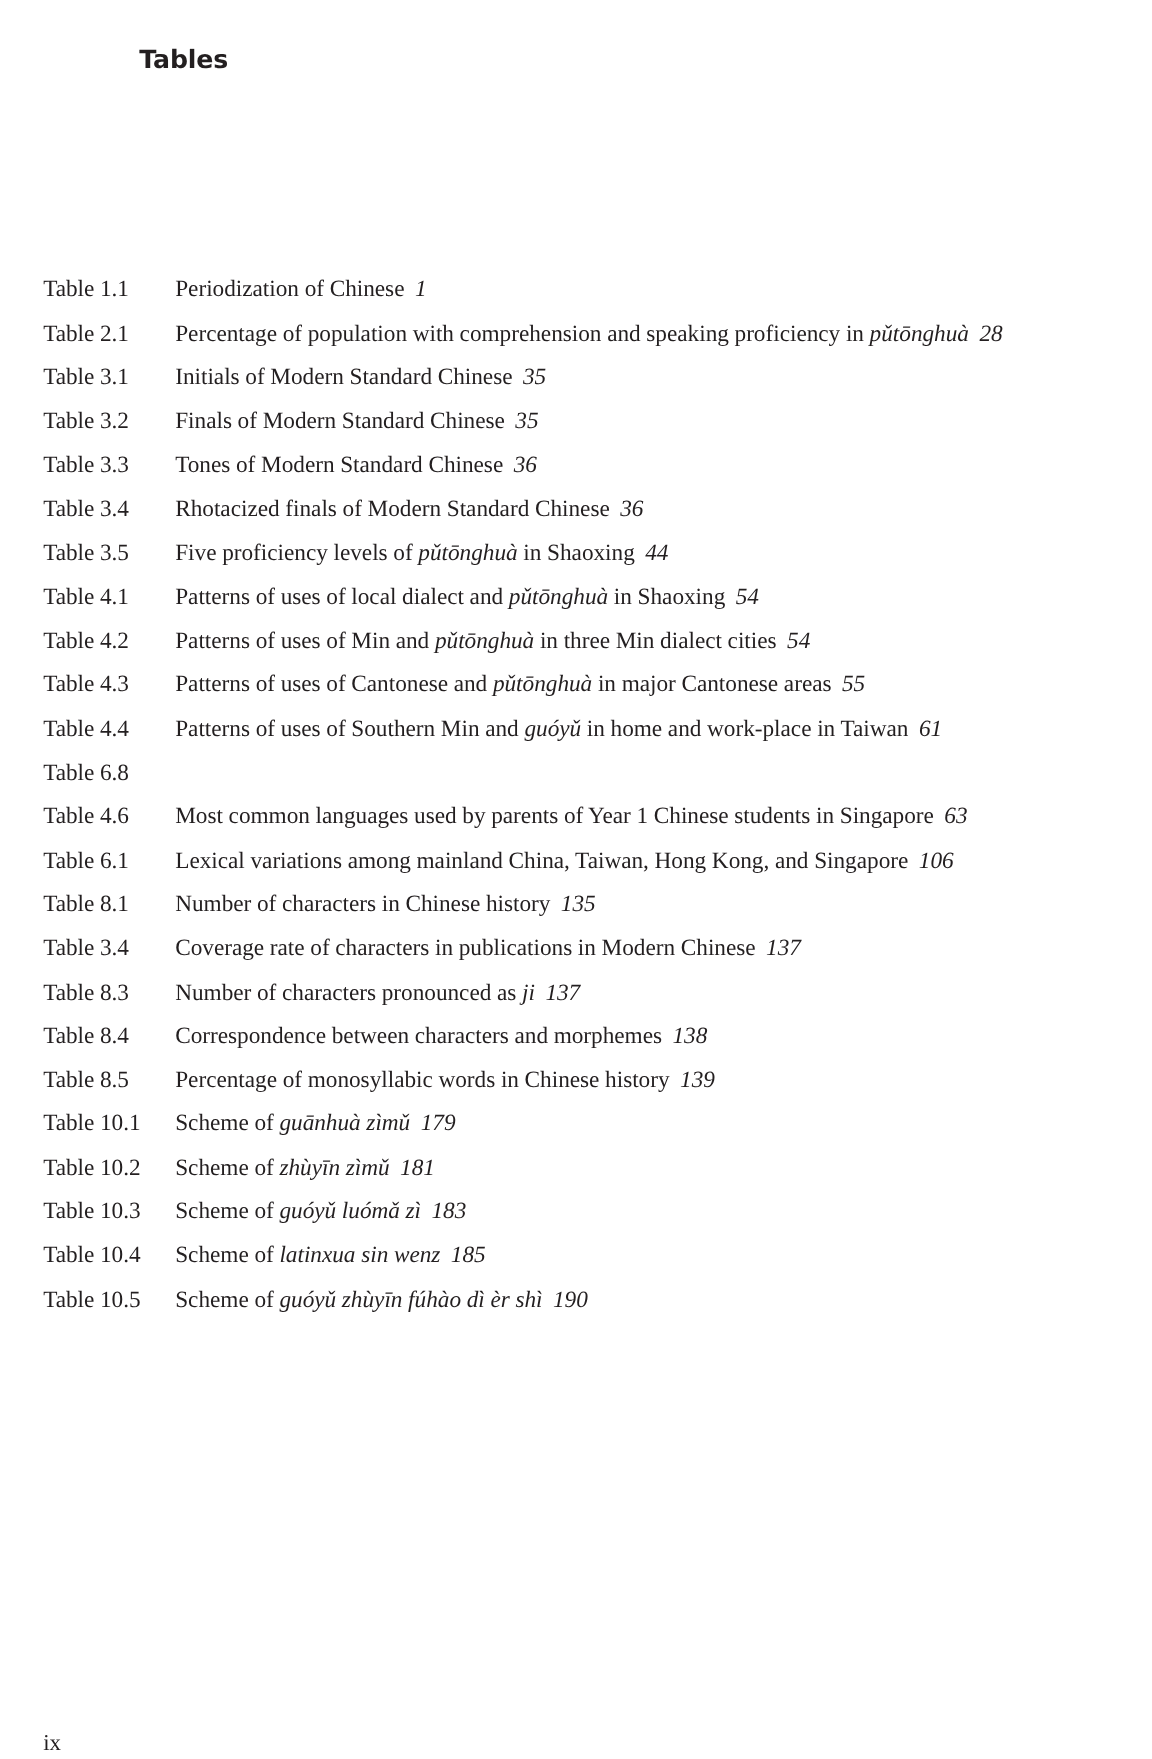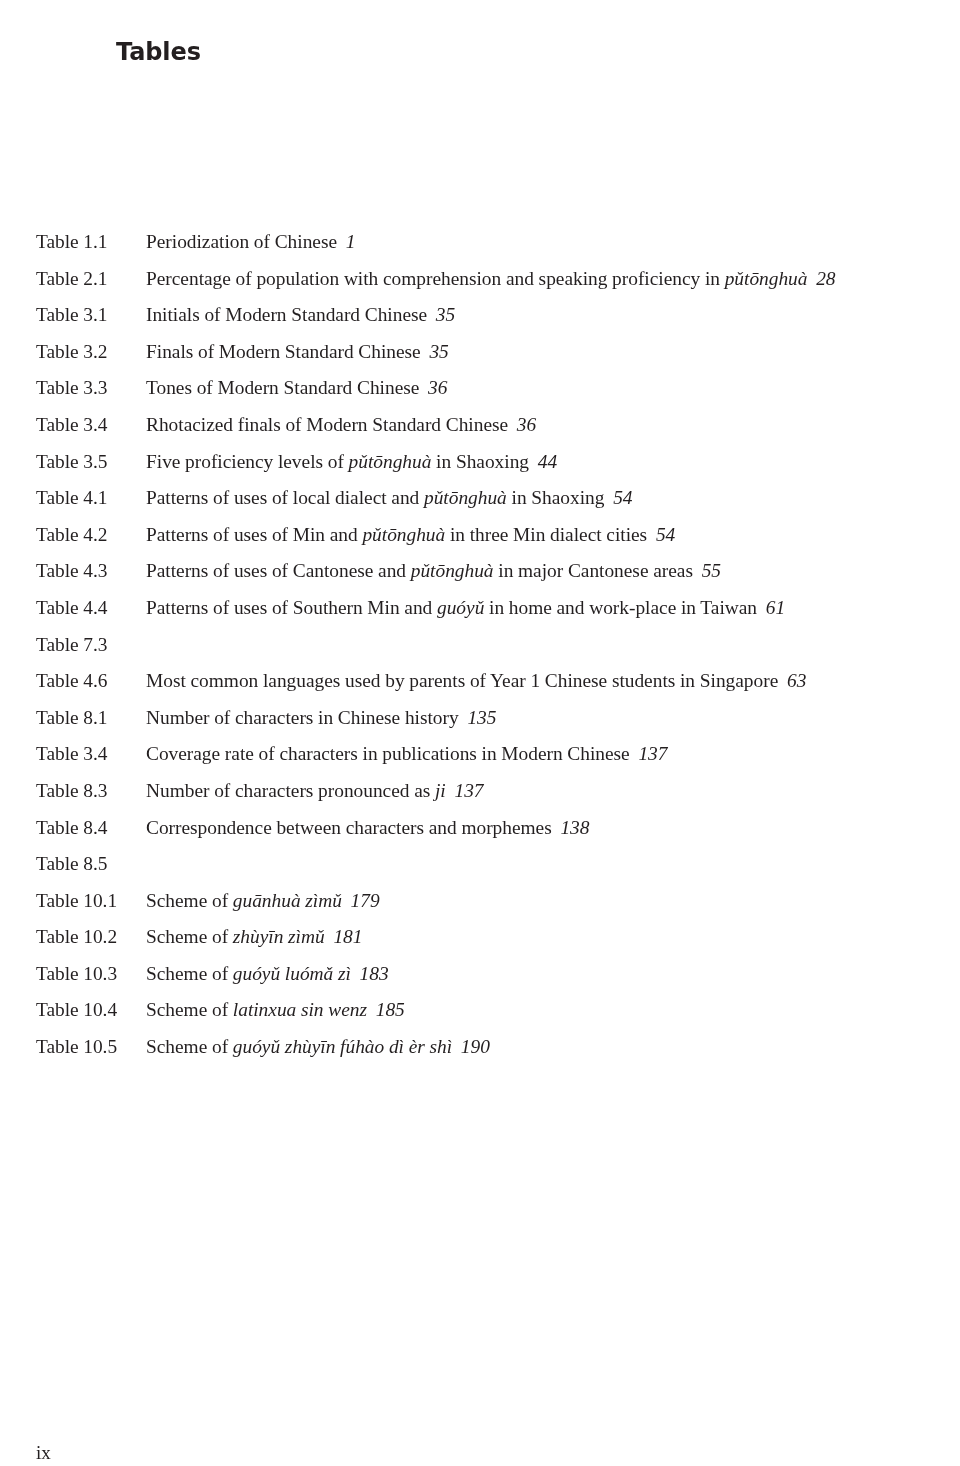--- a/index.html
+++ b/index.html
@@ -18,21 +18,21 @@
   .page {
     position: absolute;
     inset: 0;
   }
   .page-title {
     position: absolute;
     left: 116px;
     top: 38px;
     font-family: "DejaVu Sans", "Liberation Sans", sans-serif;
     font-weight: bold;
-    font-size: 24px;
+    font-size: 21px;
     letter-spacing: -0.1px;
     color: #231f20;
   }
   .toc-list {
     position: absolute;
     left: 36px;
     top: 228px;
     width: 800px;
   }
   .toc-entry {
@@ -114,44 +114,49 @@
       </div>
       <div class="toc-entry">
         <div class="toc-label">Table 4.3</div>
         <div class="toc-desc"><span>Patterns of uses of Cantonese and </span><i>pǔtōnghuà</i><span> in major Cantonese areas</span> <span class="pagenum">55</span></div>
       </div>
       <div class="toc-entry">
         <div class="toc-label">Table 4.4</div>
         <div class="toc-desc"><span>Patterns of uses of Southern Min and </span><i>guóyǔ</i><span> in home and work-place in Taiwan</span> <span class="pagenum">61</span></div>
       </div>
       <div class="toc-entry">
-        <div class="toc-label">Table 7.3</div>
+        <div class="toc-label">Table 6.8</div>
       </div>
       <div class="toc-entry">
         <div class="toc-label">Table 4.6</div>
         <div class="toc-desc"><span>Most common languages used by parents of Year 1 Chinese students in Singapore</span> <span class="pagenum">63</span></div>
+      </div>
+      <div class="toc-entry">
+        <div class="toc-label">Table 6.1</div>
+        <div class="toc-desc"><span>Lexical variations among mainland China, Taiwan, Hong Kong, and Singapore</span> <span class="pagenum">106</span></div>
       </div>
       <div class="toc-entry">
         <div class="toc-label">Table 8.1</div>
         <div class="toc-desc"><span>Number of characters in Chinese history</span> <span class="pagenum">135</span></div>
       </div>
       <div class="toc-entry">
         <div class="toc-label">Table 3.4</div>
         <div class="toc-desc"><span>Coverage rate of characters in publications in Modern Chinese</span> <span class="pagenum">137</span></div>
       </div>
       <div class="toc-entry">
         <div class="toc-label">Table 8.3</div>
         <div class="toc-desc"><span>Number of characters pronounced as </span><i>ji</i> <span class="pagenum">137</span></div>
       </div>
       <div class="toc-entry">
         <div class="toc-label">Table 8.4</div>
         <div class="toc-desc"><span>Correspondence between characters and morphemes</span> <span class="pagenum">138</span></div>
       </div>
       <div class="toc-entry">
         <div class="toc-label">Table 8.5</div>
+        <div class="toc-desc"><span>Percentage of monosyllabic words in Chinese history</span> <span class="pagenum">139</span></div>
       </div>
       <div class="toc-entry">
         <div class="toc-label">Table 10.1</div>
         <div class="toc-desc"><span>Scheme of </span><i>guānhuà zìmǔ</i> <span class="pagenum">179</span></div>
       </div>
       <div class="toc-entry">
         <div class="toc-label">Table 10.2</div>
         <div class="toc-desc"><span>Scheme of </span><i>zhùyīn zìmǔ</i> <span class="pagenum">181</span></div>
       </div>
       <div class="toc-entry">

